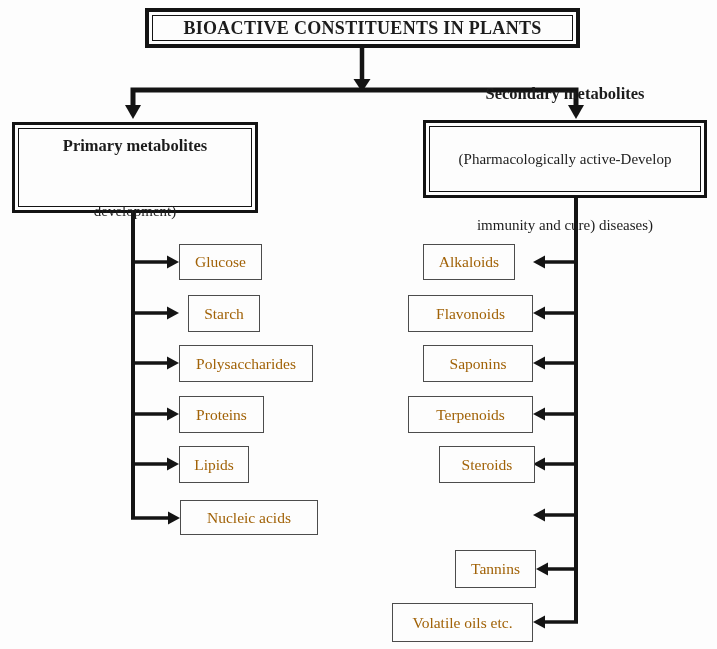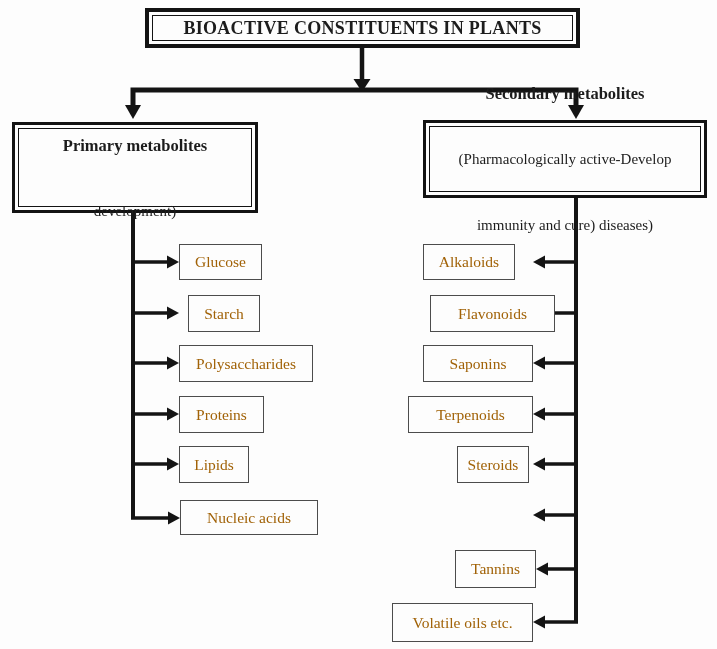--- a/index.html
+++ b/index.html
@@ -147,20 +147,20 @@
   </div>
 
   <div class="item-box" style="left:179px;top:244px;width:83px;height:36px;">Glucose</div>
   <div class="item-box" style="left:179px;top:295px;width:72px;height:37px;margin-left:9px;">Starch</div>
   <div class="item-box" style="left:179px;top:345px;width:134px;height:37px;">Polysaccharides</div>
   <div class="item-box" style="left:179px;top:396px;width:85px;height:37px;">Proteins</div>
   <div class="item-box" style="left:179px;top:446px;width:70px;height:37px;">Lipids</div>
   <div class="item-box" style="left:180px;top:500px;width:138px;height:35px;">Nucleic acids</div>
 
   <div class="item-box" style="left:423px;top:244px;width:92px;height:36px;">Alkaloids</div>
-  <div class="item-box" style="left:430px;top:295px;width:125px;height:37px;">Flavonoids</div>
+  <div class="item-box" style="left:408px;top:295px;width:125px;height:37px;">Flavonoids</div>
   <div class="item-box" style="left:423px;top:345px;width:110px;height:37px;">Saponins</div>
   <div class="item-box" style="left:408px;top:396px;width:125px;height:37px;">Terpenoids</div>
-  <div class="item-box" style="left:457px;top:446px;width:72px;height:37px;">Steroids</div>
+  <div class="item-box" style="left:439px;top:446px;width:96px;height:37px;">Steroids</div>
   <div class="item-box" style="left:455px;top:550px;width:81px;height:38px;">Tannins</div>
   <div class="item-box" style="left:392px;top:603px;width:141px;height:39px;">Volatile oils etc.</div>
 
 </div>
 
 </body></html>

